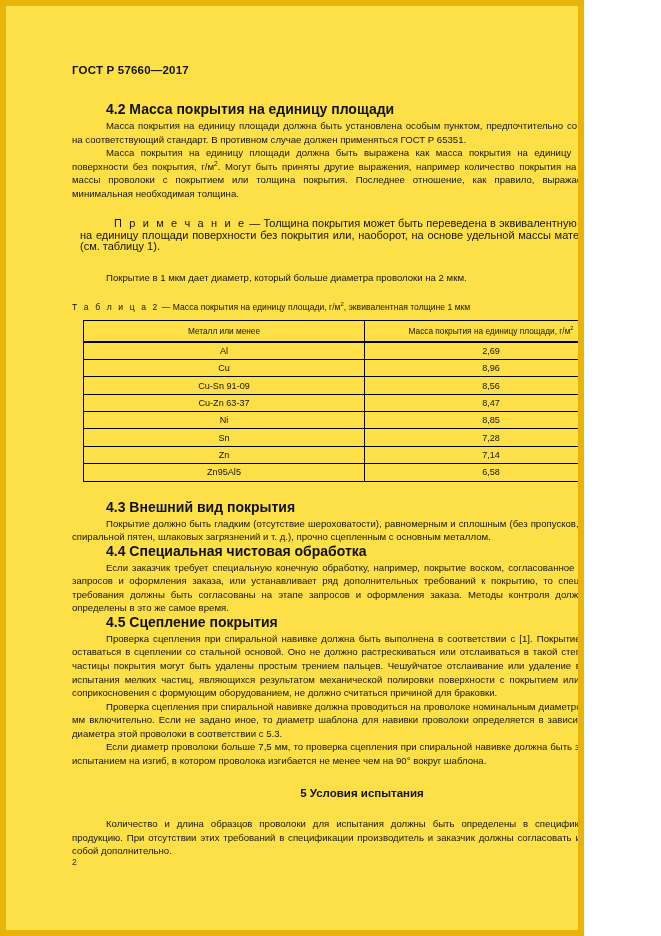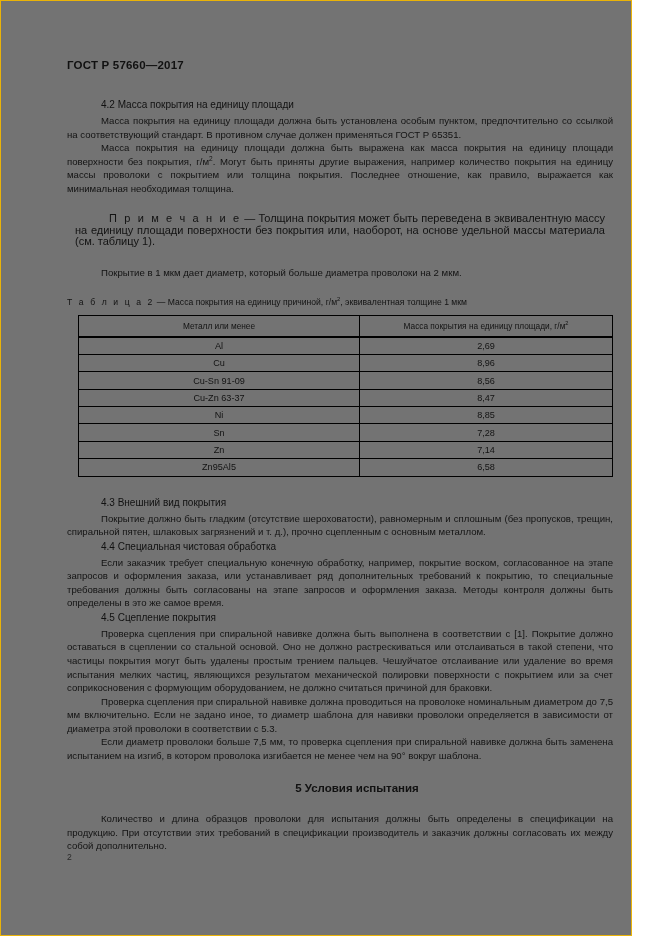--- a/index.html
+++ b/index.html
@@ -2,45 +2,45 @@
 <html><head>
 <meta charset="utf-8">
 <style>
   html, body {
     margin: 0;
     padding: 0;
     background: #ffffff;
   }
   .page {
     position: relative;
-    width: 632px;
+    width: 584px;
     height: 936px;
-    background: #737373;
+    background: #fde047;
     box-sizing: border-box;
-    border: 1px solid #eab308;
+    border: 6px solid #eab308;
     font-family: "Liberation Sans", sans-serif;
     color: #1a1a1a;
     overflow: hidden;
   }
   .content {
     position: absolute;
     left: 66px;
     top: 58px;
     width: 546px;
   }
   .doc-header {
     font-size: 11.5px;
     font-weight: bold;
     letter-spacing: 0.2px;
     margin: 0 0 26px 0;
     color: #111;
   }
   h3.sec-title {
-    font-size: 10px;
-    font-weight: normal;
+    font-size: 14px;
+    font-weight: bold;
     margin: 0;
     padding: 0 0 2px 0;
     text-indent: 34px;
     line-height: 15px;
     color: #111;
   }
   h2.sec-title-major {
     font-size: 11.5px;
     font-weight: bold;
     margin: 0;
@@ -145,21 +145,21 @@
     <div class="gap-10"></div>
 
     <p class="note"><span class="spaced">П р и м е ч а н и е</span><span> — Толщина покрытия может быть переведена в эквивалентную массу на единицу площади поверхности без покрытия или, наоборот, на основе удельной массы материала (см. таблицу 1).</span></p>
 
     <div class="gap-10"></div>
 
     <p class="body">Покрытие в 1 мкм дает диаметр, который больше диаметра проволоки на 2 мкм.</p>
 
     <div class="gap-16"></div>
 
-    <p class="tbl-caption"><span class="spaced">Т а б л и ц а  2</span><span> — Масса покрытия на единицу причиной, г/м</span><sup class="sup">2</sup><span>, эквивалентная толщине 1 мкм</span></p>
+    <p class="tbl-caption"><span class="spaced">Т а б л и ц а  2</span><span> — Масса покрытия на единицу площади, г/м</span><sup class="sup">2</sup><span>, эквивалентная толщине 1 мкм</span></p>
 
     <table class="data">
       <colgroup>
         <col class="c1">
         <col class="c2">
       </colgroup>
       <thead>
         <tr>
           <th><span>Металл или менее</span></th>
           <th><span>Масса покрытия на единицу площади, г/м</span><sup class="sup">2</sup></th>

